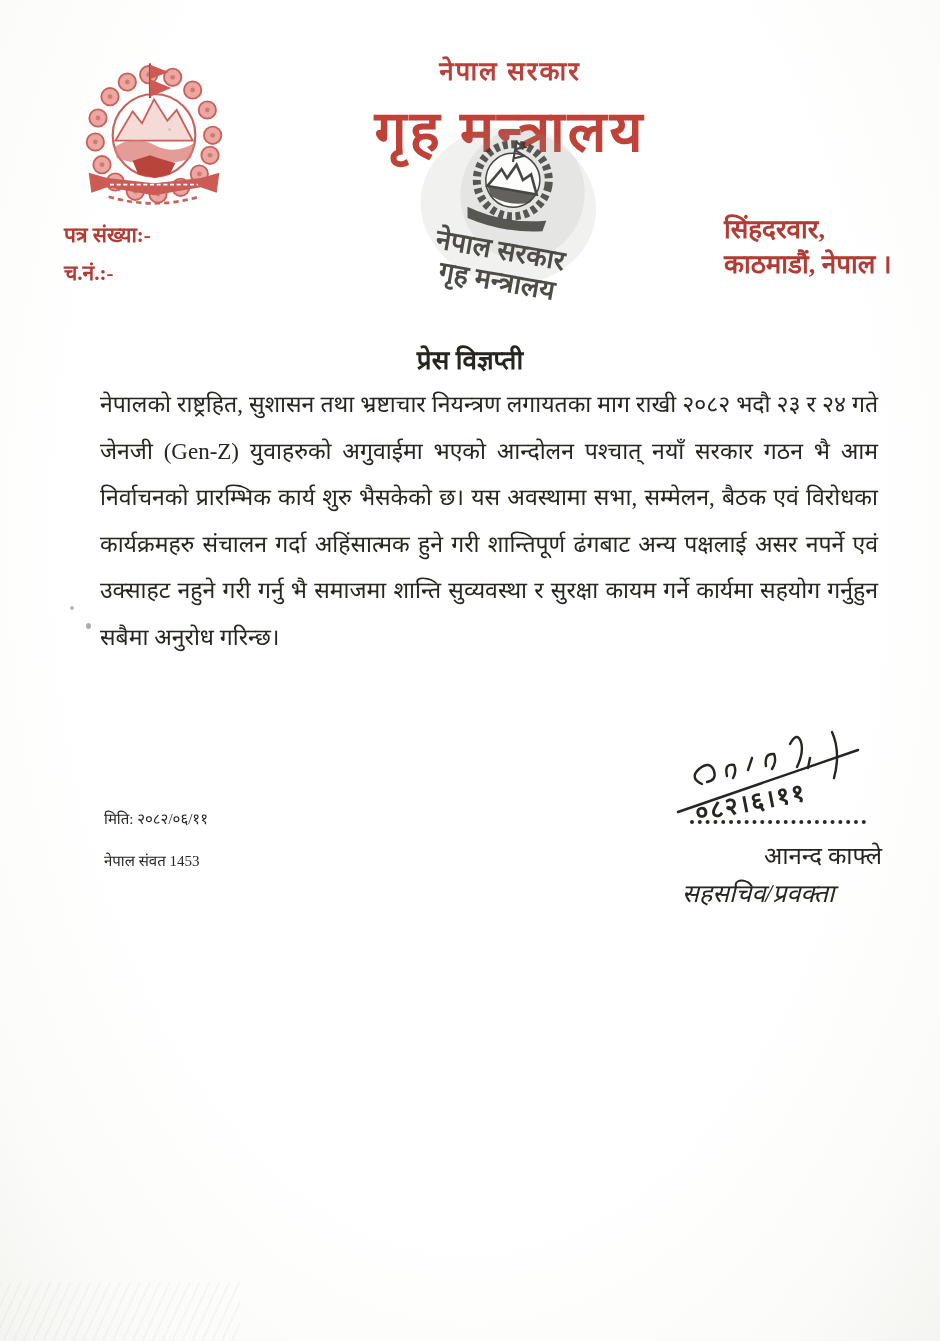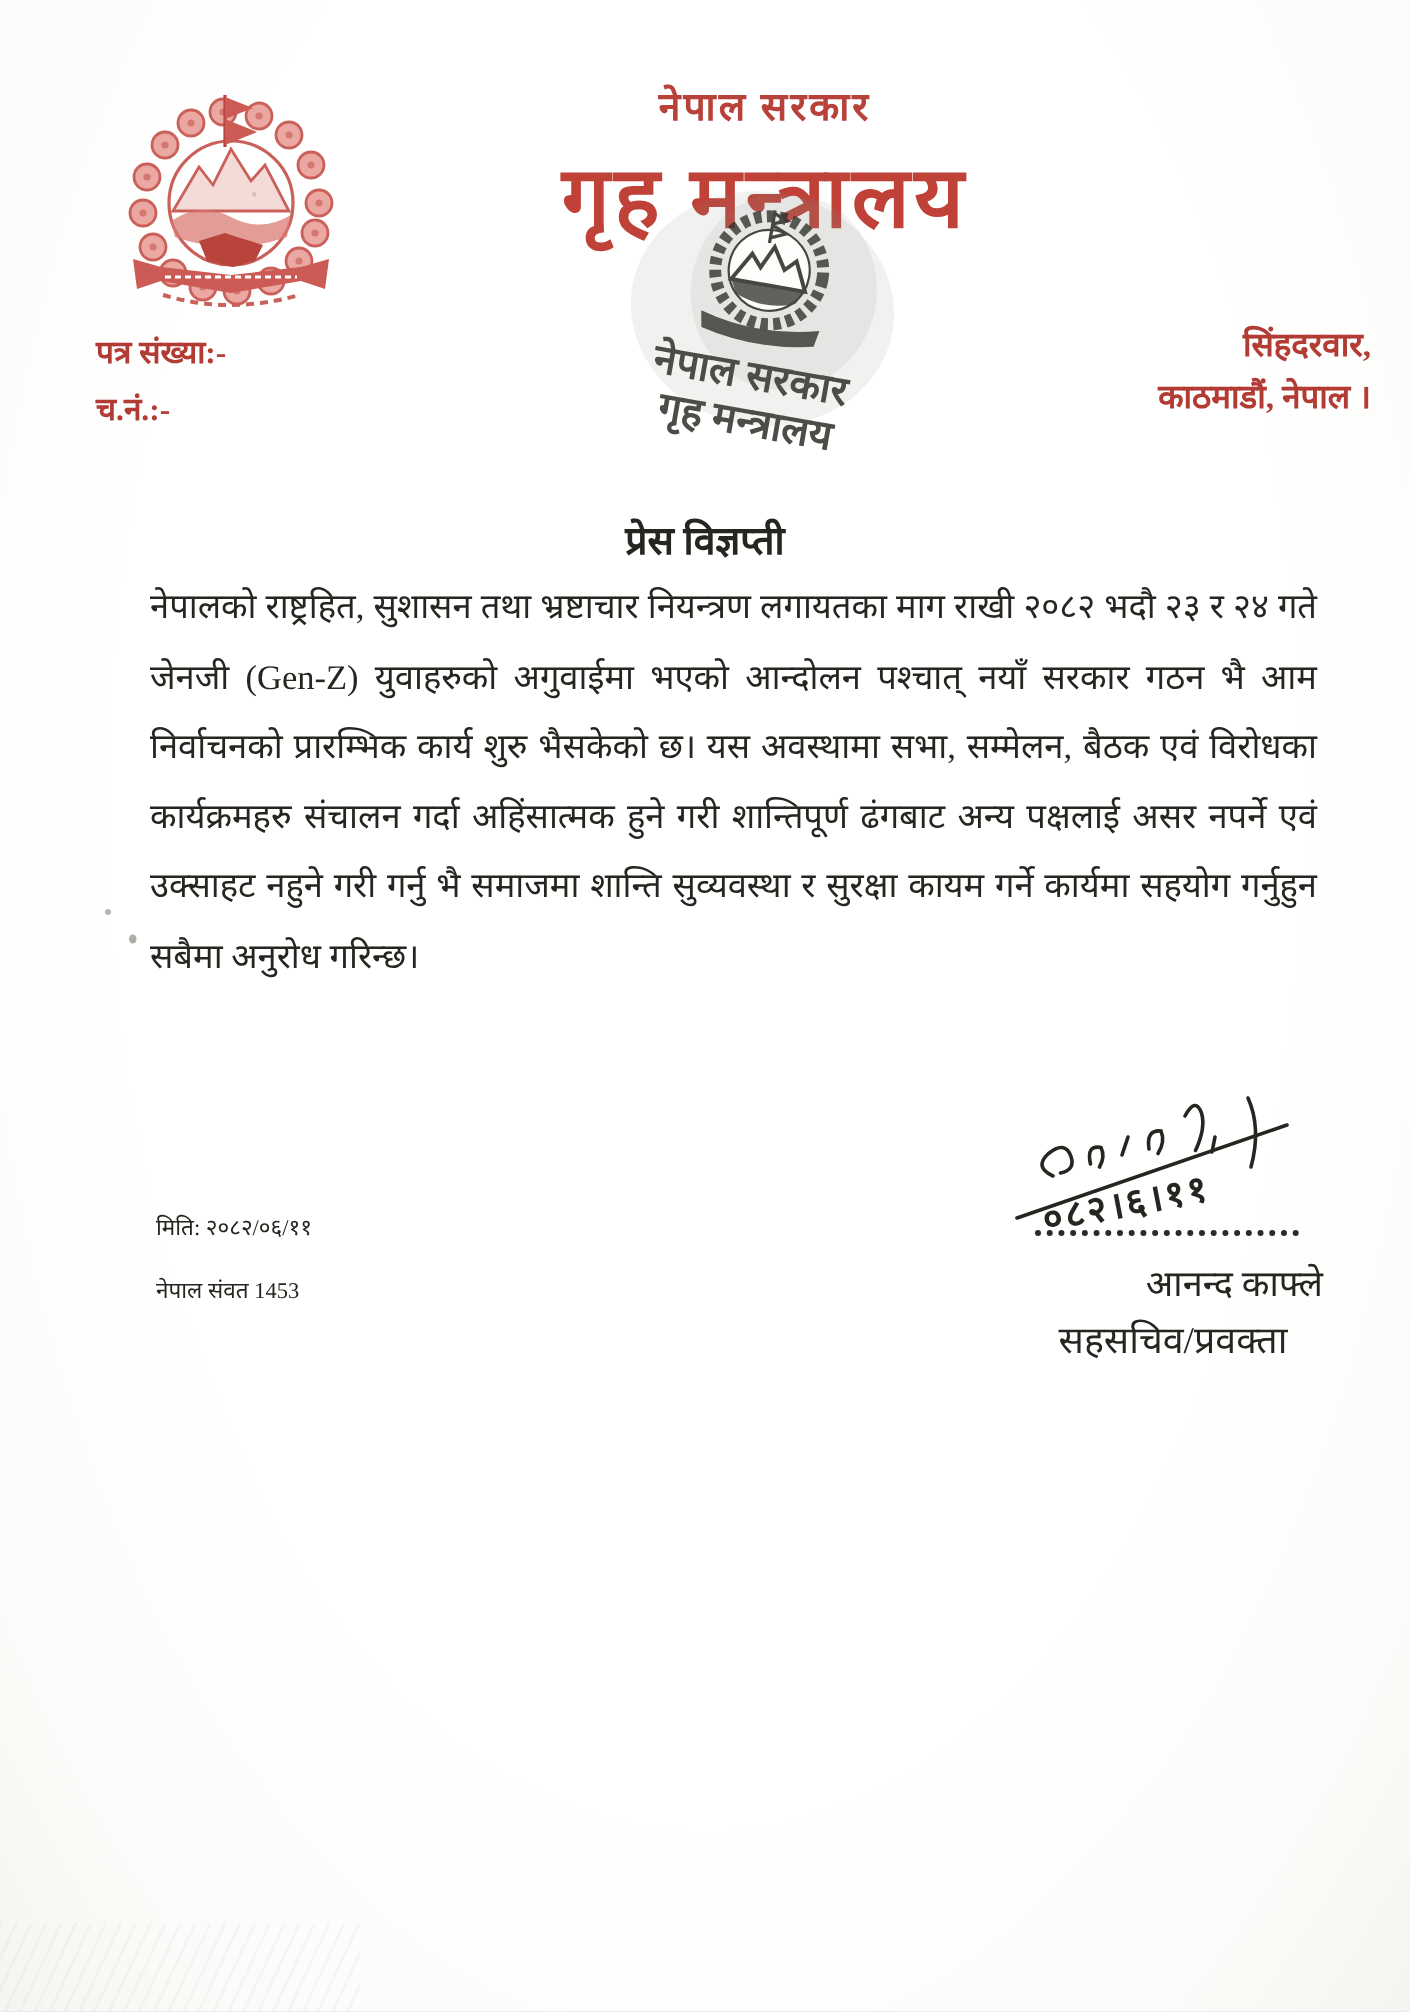--- a/index.html
+++ b/index.html
@@ -38,21 +38,21 @@
   
   .ref-block {
     position:absolute; left:64px; top:216px;
     font-size:21px; font-weight:bold; color:#b23b33; line-height:38px;
     white-space:nowrap;
   }
 
   
   .address-block {
     position:absolute; left:724px; top:212px; width:190px;
-    text-align:right; font-size:22px; font-weight:bold; color:#b23b33;
+    text-align:left; font-size:26px; font-weight:bold; color:#b23b33;
     line-height:35px; white-space:nowrap;
   }
 
   
   .doc-title {
     position:absolute; top:320px; left:0; width:940px;
     text-align:center; font-size:26px; font-weight:bold; color:#26251f;margin-top:21px;
   }
 
   
@@ -75,22 +75,22 @@
   }
   .sig-dots {
     position:absolute; left:690px; top:808px; width:176px; height:16px;
     border-bottom:4px dotted #2b2a25;
   }
   .sig-name {
     position:absolute; left:682px; top:838px; width:200px; text-align:right;
     font-size:24px; color:#26251f; white-space:nowrap;
   }
   .sig-title {
-    position:absolute; left:682px; top:875px; width:200px; text-align:center;
-    font-size:25px; color:#26251f; white-space:nowrap;
+    position:absolute; left:682px; top:875px; width:200px; text-align:left;
+    font-size:25px; color:#26251f; white-space:nowrap;font-style:italic;
   }
 
   
   .speck { position:absolute; background:#9a9a94; border-radius:50%; }
   .sp1 { left:70px; top:606px; width:4px; height:4px; opacity:.7; }
   .sp2 { left:86px; top:623px; width:5px; height:6px; opacity:.8; }
   .sp3 { left:168px; top:128px; width:3px; height:3px; opacity:.4; }
   .smudge {
     position:absolute; left:0; top:1282px; width:240px; height:59px; opacity:.05;
     background:repeating-linear-gradient(115deg,#777 0 2px,transparent 2px 9px);

